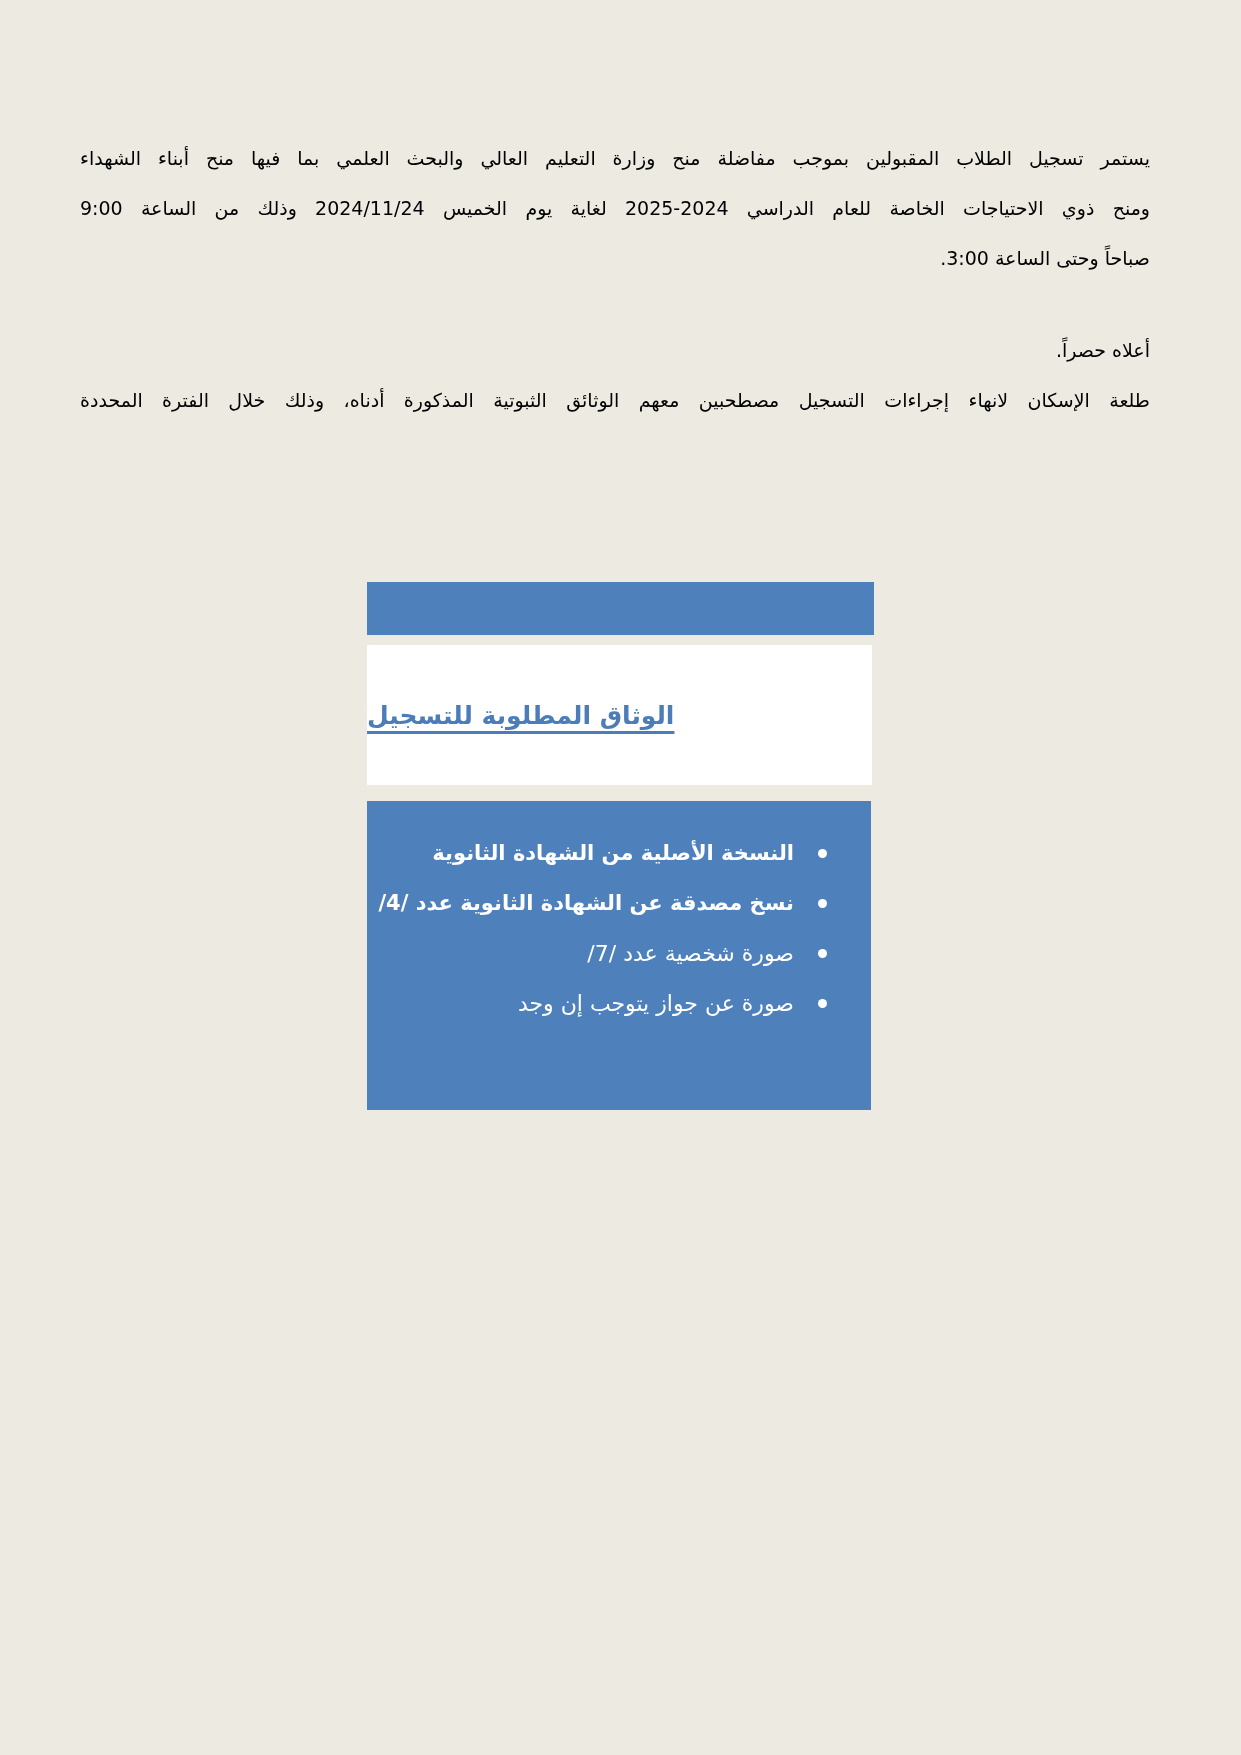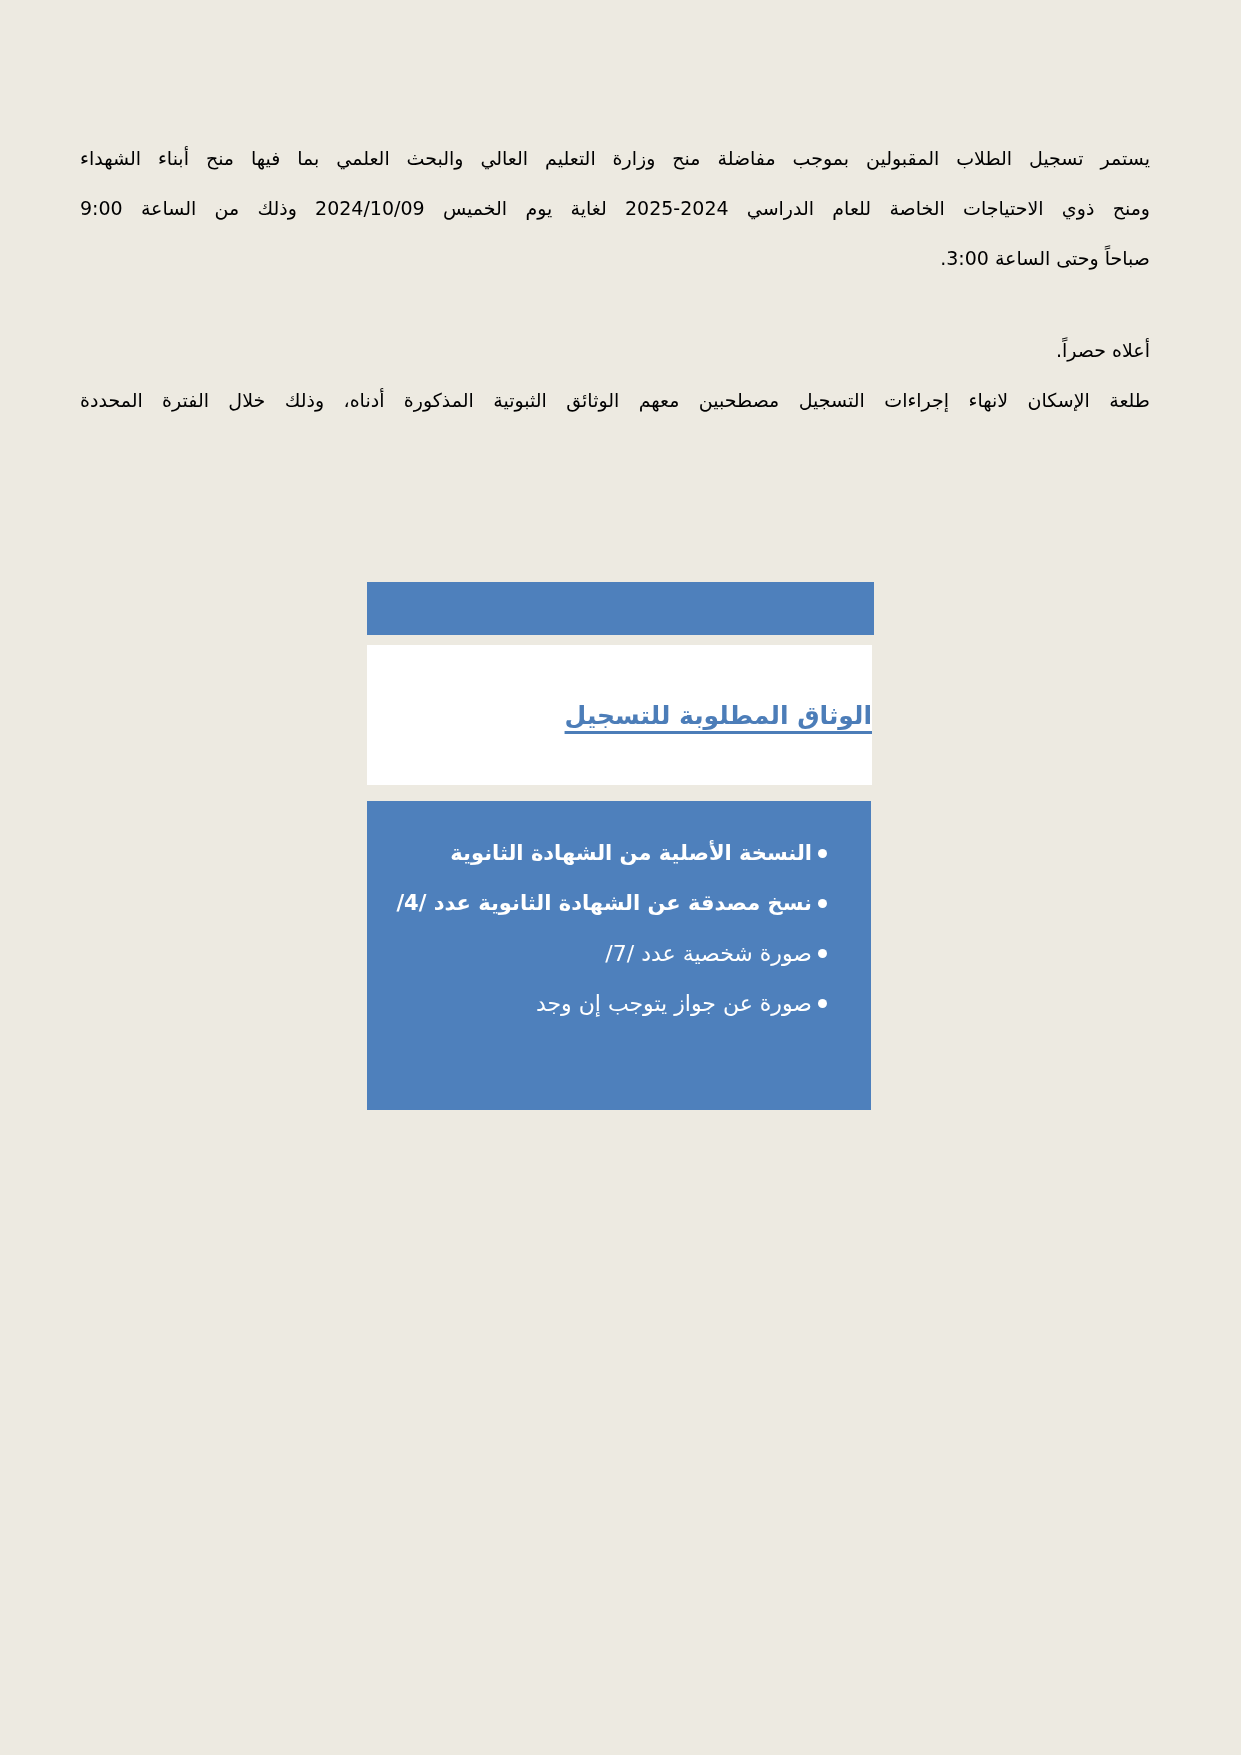--- a/index.html
+++ b/index.html
@@ -33,21 +33,21 @@
   
   .card-bar{
     position:absolute;left:367px;top:582px;
     width:507px;height:53px;
     background:#4e80bc;
   }
   .card-title-box{
     position:absolute;left:367px;top:645px;
     width:505px;height:140px;
     background:#ffffff;
-    display:flex;align-items:center;justify-content:flex-end;
+    display:flex;align-items:center;justify-content:flex-start;
   }
   .card-title{
     direction:rtl;
     color:#4c7db8;
     font-weight:bold;
     font-size:25px;
     text-decoration:underline;
     text-decoration-thickness:2.5px;
     text-underline-offset:7px;
   }
@@ -55,41 +55,41 @@
     position:absolute;left:367px;top:801px;
     width:504px;height:309px;
     box-sizing:border-box;
     background:#4e80bc;
     padding:27px 44px 0 18px;
     direction:rtl;
   }
   .doc-list{list-style:none;margin:0;padding:0;}
   .doc-list li{
     display:flex;align-items:center;
-    gap:6px;
+    gap:24px;
     height:50px;
     color:#ffffff;
     font-size:22px;
     white-space:nowrap;
   }
   .doc-list li.bold{font-weight:bold;font-size:21px;}
   .doc-list .dot{
     flex:0 0 auto;
     width:9px;height:9px;border-radius:50%;
     background:#ffffff;
   }
 </style>
 </head>
 <body>
 
 <div class="page">
 
   <div class="para" style="top:133px;">
     <div class="line">يستمر تسجيل الطلاب المقبولين بموجب مفاضلة منح وزارة التعليم العالي والبحث العلمي بما فيها منح أبناء الشهداء</div>
-    <div class="line">ومنح ذوي الاحتياجات الخاصة للعام الدراسي 2024‏-‏2025 لغاية يوم الخميس 2024/10/09 وذلك من الساعة 9:00</div>
+    <div class="line">ومنح ذوي الاحتياجات الخاصة للعام الدراسي 2024‏-‏2025 لغاية يوم الخميس 2024/11/24 وذلك من الساعة 9:00</div>
     <div class="line short">صباحاً وحتى الساعة 3:00.</div>
   </div>
 
   <div class="para" style="top:325px;">
     <div class="line short">أعلاه حصراً.</div>
     <div class="line">طلعة الإسكان لانهاء إجراءات التسجيل مصطحبين معهم الوثائق الثبوتية المذكورة أدناه، وذلك خلال الفترة المحددة</div>
   </div>
 
   <div class="card-bar"></div>
 

